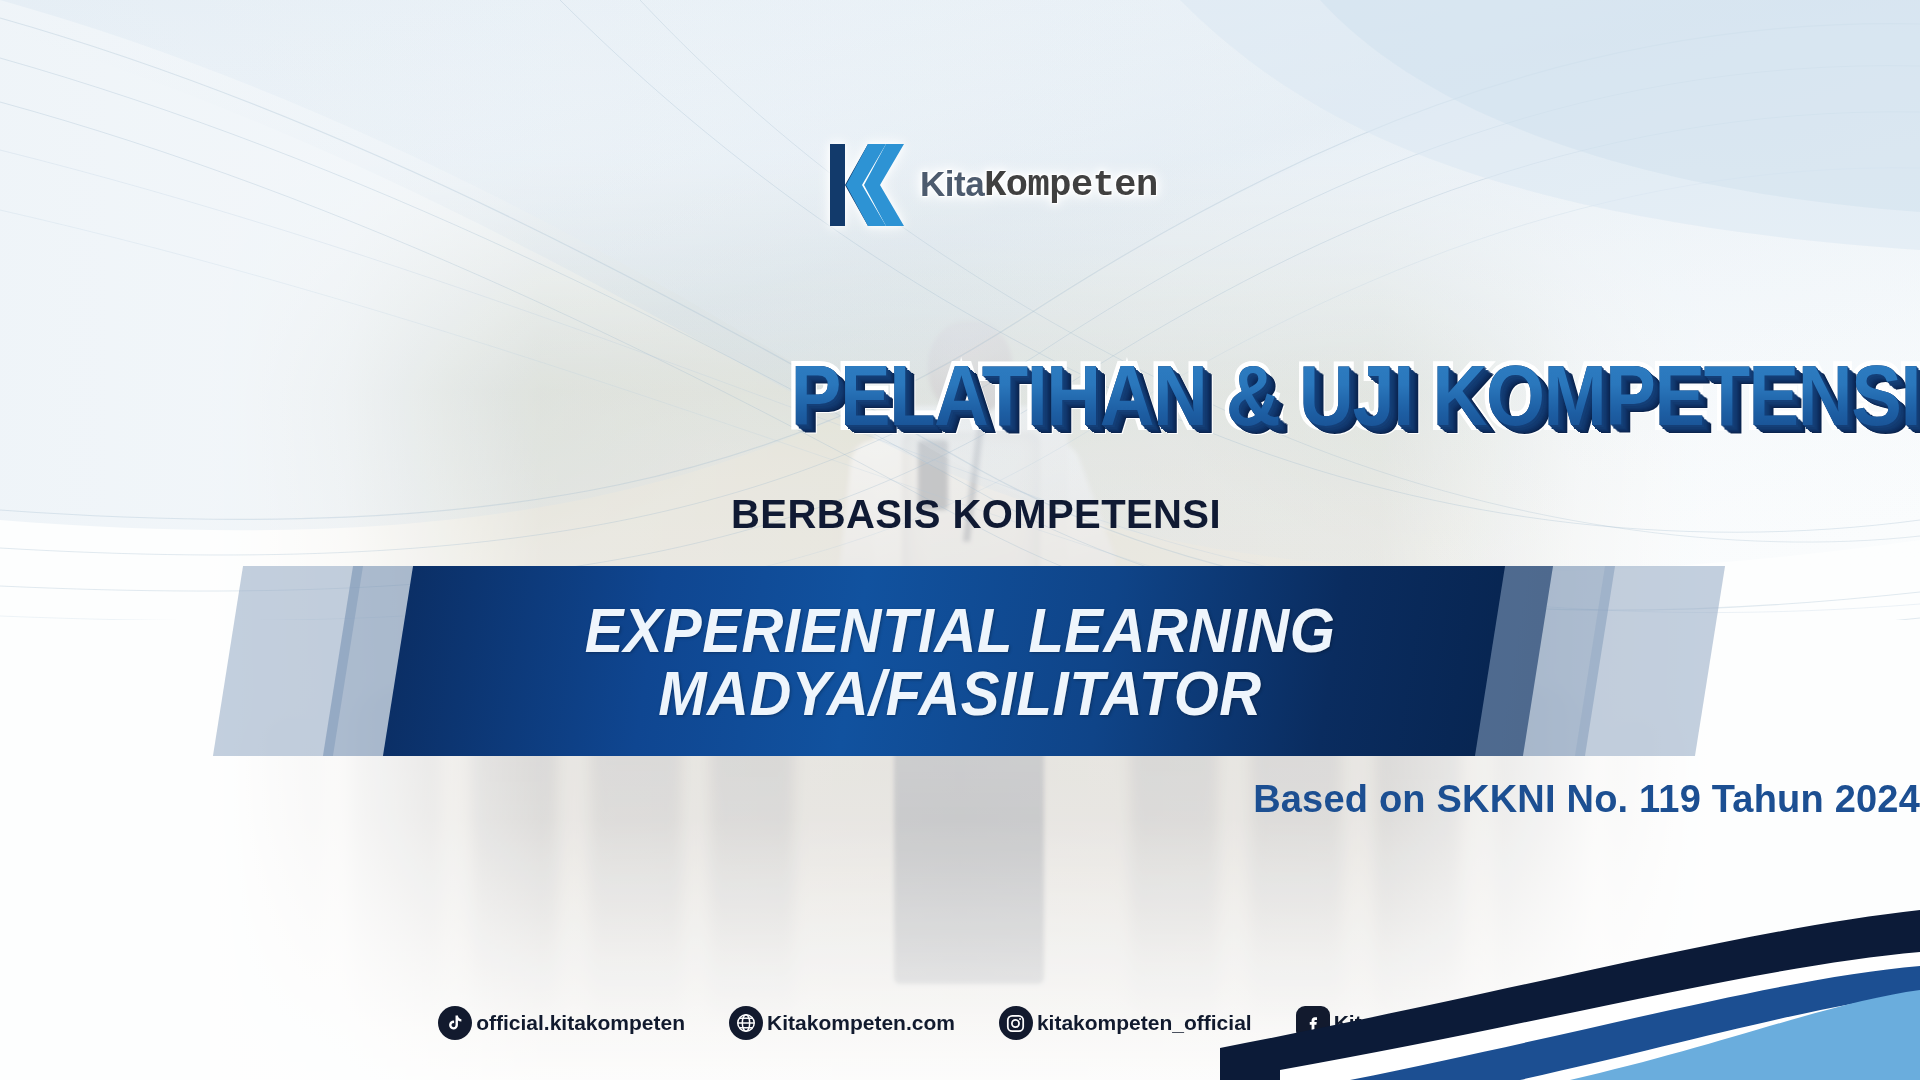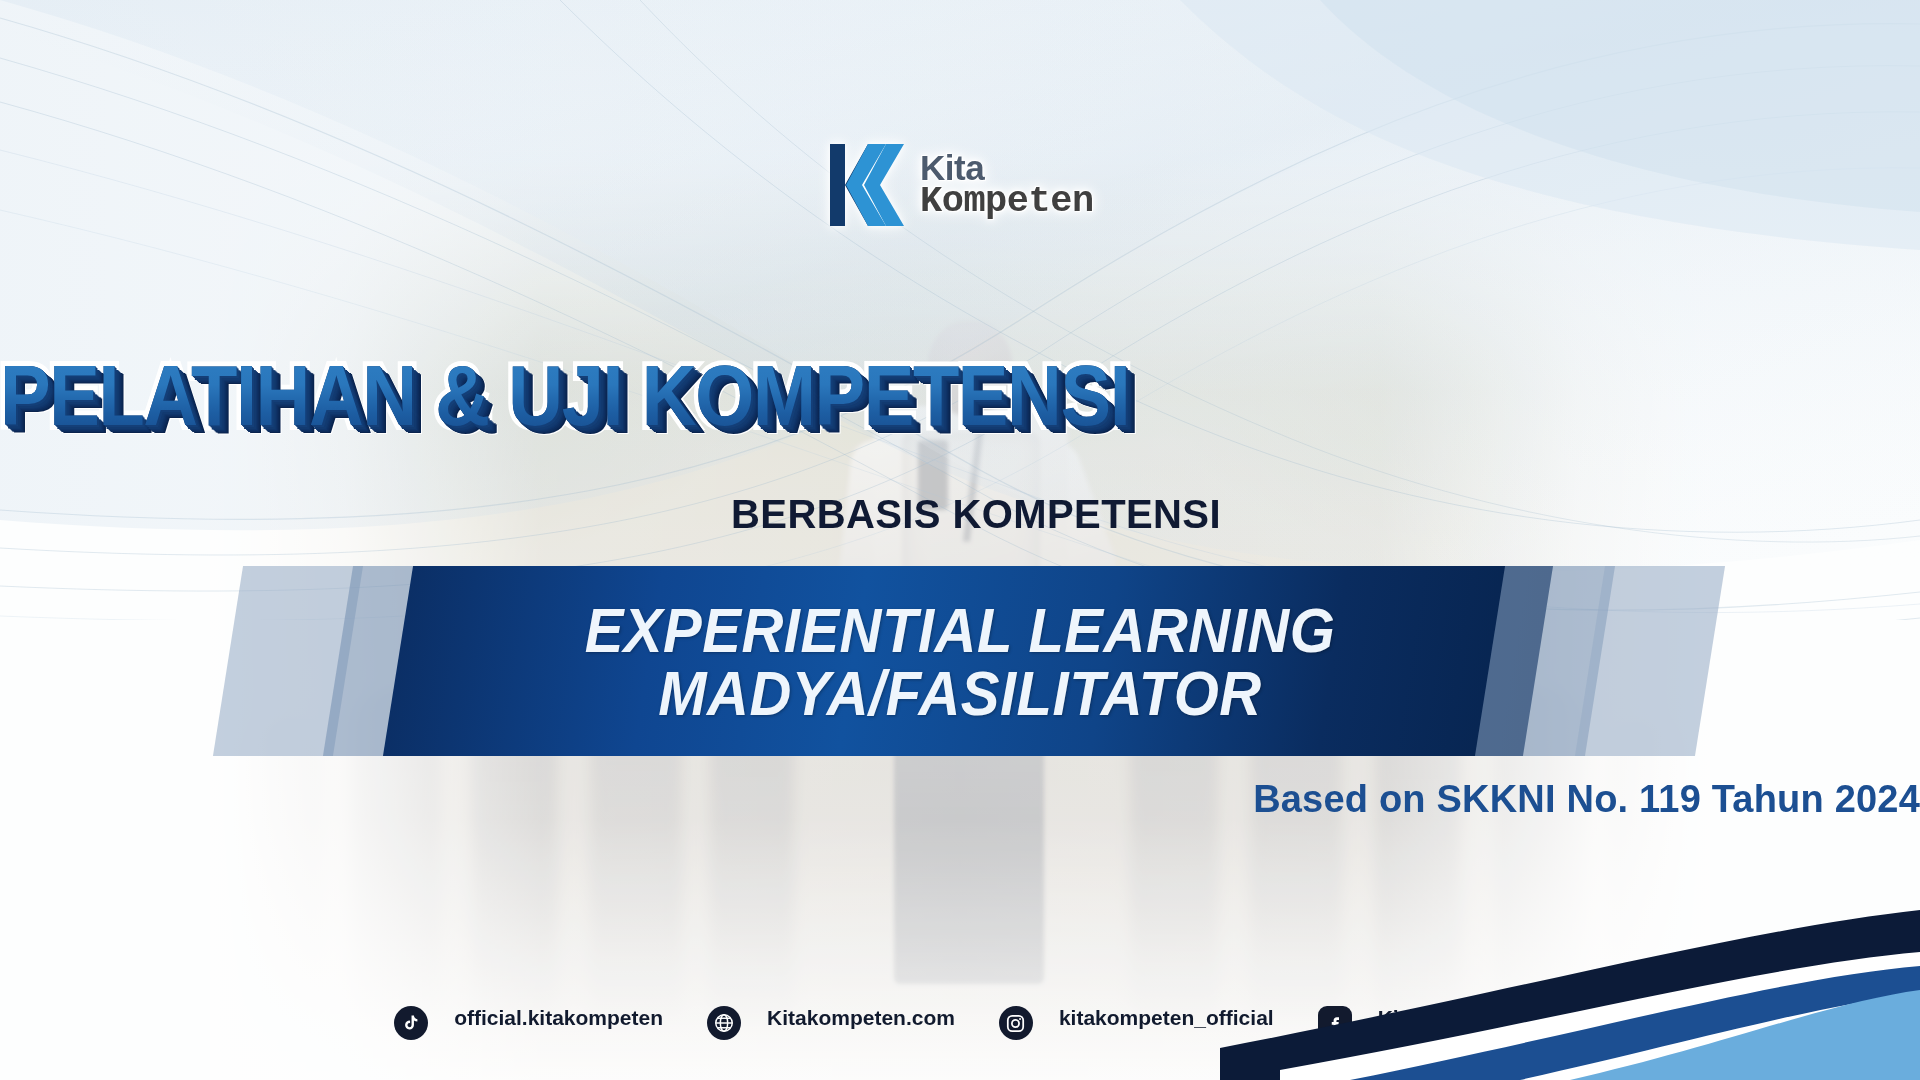--- a/index.html
+++ b/index.html
@@ -102,34 +102,34 @@
   .waves{ position:absolute; left:0; top:0; width:1920px; height:620px; pointer-events:none; }
   .waves svg{ display:block; }
 
   
   .logo{
     position:absolute; left:828px; top:142px;
     display:flex; align-items:center; gap:14px;
     filter:drop-shadow(0 0 3px rgba(255,255,255,.95)) drop-shadow(0 0 7px rgba(255,255,255,.8));
   }
   .logo-mark{ width:78px; height:86px; position:relative; }
-  .logo-text{ display:flex; flex-direction:column; line-height:.92; }
+  .logo-text{ display:flex; flex-direction:row; line-height:.92; }
   .logo-kita{
     font-size:35px; font-weight:bold; color:#4d5b6e; letter-spacing:-.5px;
     text-shadow:0 0 2px #fff, 1px 1px 0 #fff, -1px -1px 0 #fff;
   }
   .logo-kompeten{
     font-size:37px; font-weight:bold; color:#404040; letter-spacing:-.5px;
     text-shadow:0 0 2px #fff, 1px 1px 0 #fff, -1px -1px 0 #fff;
     font-family:Liberation Mono, monospace;
   }
 
   
   .headline-wrap{
-    position:absolute; left:0; top:352px; width:1920px; text-align:left;
+    position:absolute; left:0; top:352px; width:1920px; text-align:right;
   }
   .headline{
     display:inline-block; position:relative;
     font-size:76px; font-weight:bold; letter-spacing:-1.5px;
     font-family:"Liberation Sans", sans-serif;
     transform:scaleY(1.12);
   }
   .headline .ghost{
     position:absolute; left:0; top:0; width:100%;
     color:transparent;
@@ -193,21 +193,21 @@
   .skkni{
     position:absolute; left:0; top:778px; width:1920px; text-align:right;
     font-size:38px; font-weight:bold; color:#1c4f92; letter-spacing:.2px;
   }
 
   
   .social{
     position:absolute; left:0; top:1006px; width:1920px;
     display:flex; justify-content:center; align-items:center; gap:44px;
   }
-  .social-item{ display:flex; gap:26px; }
+  .social-item{ display:flex; align-items:center; gap:4px; }
   .social-badge{
     width:34px; height:34px; border-radius:9px;
     background:#121a2e; color:#ffffff;
     display:flex; align-items:center; justify-content:center;
     flex:0 0 auto;
   }
   .social-badge.circle{ border-radius:50%; }
   .social-badge svg{ display:block; }
   .social-label{
     font-size:21px; font-weight:bold; color:#111a2e; white-space:nowrap;

